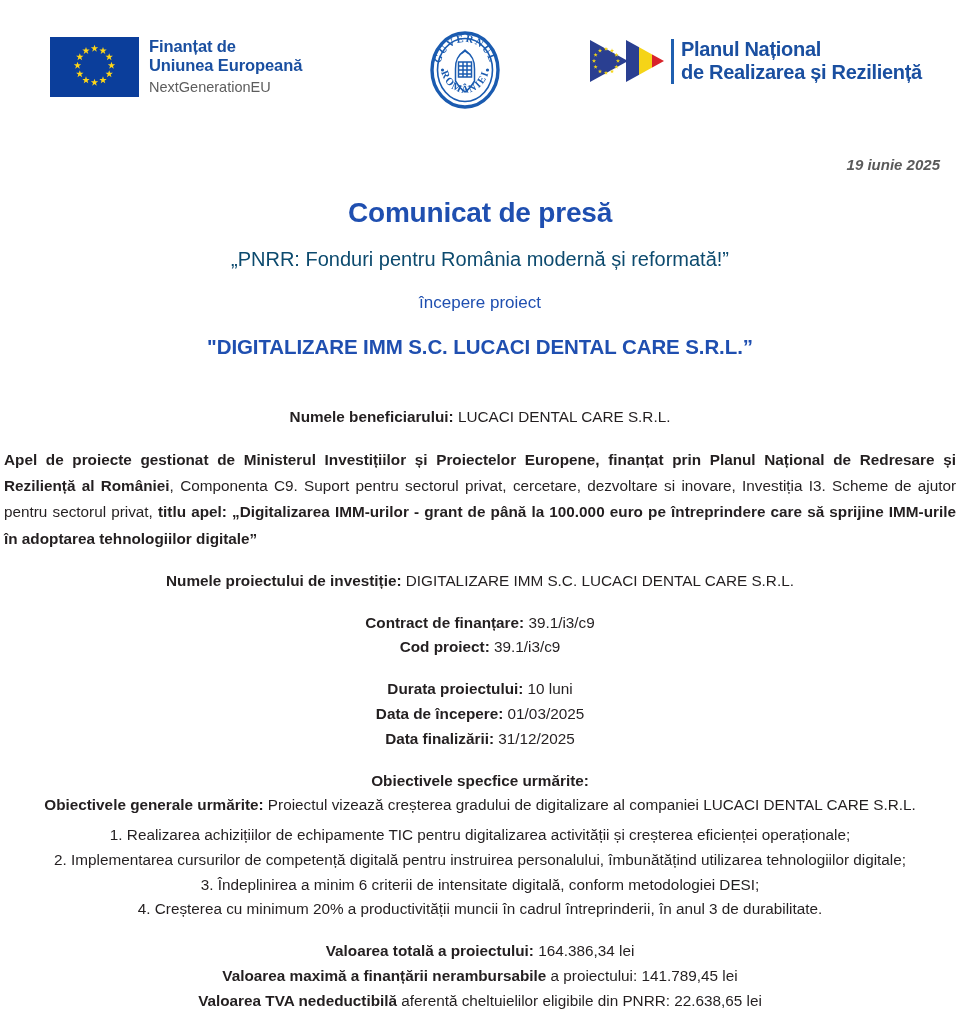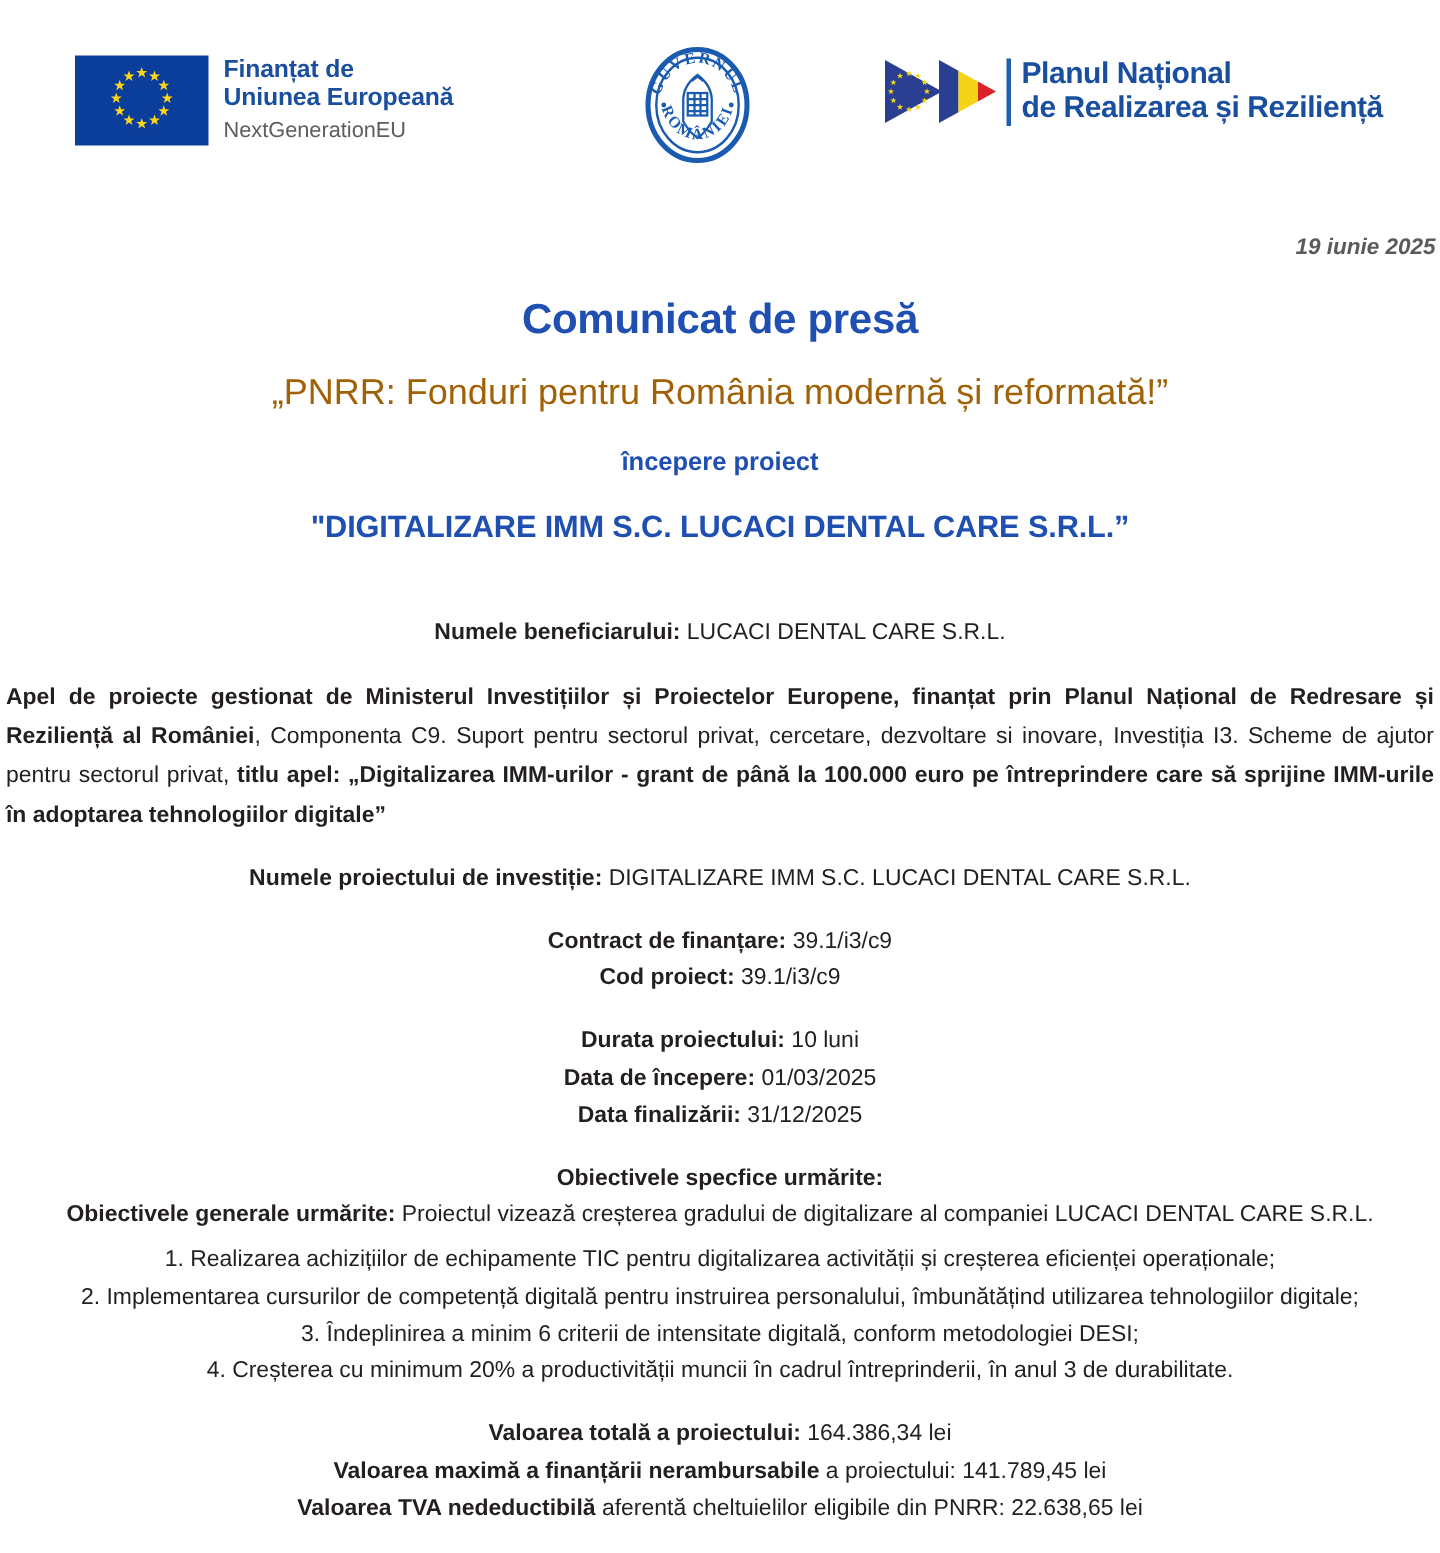--- a/index.html
+++ b/index.html
@@ -91,47 +91,47 @@
     color: #1a4fa0;
     font-weight: bold;
     font-size: 20px;
     letter-spacing: -0.3px;
     white-space: nowrap;
   }
 
   
   .doc-date {
     text-align: right;
-    padding-right: 3px;
+    padding-right: 20px;
     margin-top: 38px;
     font-style: italic;
     font-weight: bold;
     font-size: 15px;
     color: #5a5a5a;
   }
 
   
   .title-block { text-align: center; }
   .title-main {
     color: #1f4fb0;
     font-weight: bold;
     font-size: 28px;
     margin-top: 24px;
     letter-spacing: -0.2px;
     text-align: center;
   }
   .title-sub1 {
-    color: #a16207;
-    font-size: 24px;
+    color: #0c4a6e;
+    font-size: 20px;
     margin-top: 19px;
     font-weight: normal;
   }
   .title-sub2 {
     color: #1f4fb0;
-    font-weight: bold;
+    font-weight: normal;
     font-size: 17px;
     margin-top: 22px;
   }
   .title-sub3 {
     color: #1f4fb0;
     font-weight: bold;
     font-size: 20.5px;
     margin-top: 22px;
     letter-spacing: -0.1px;
   }

